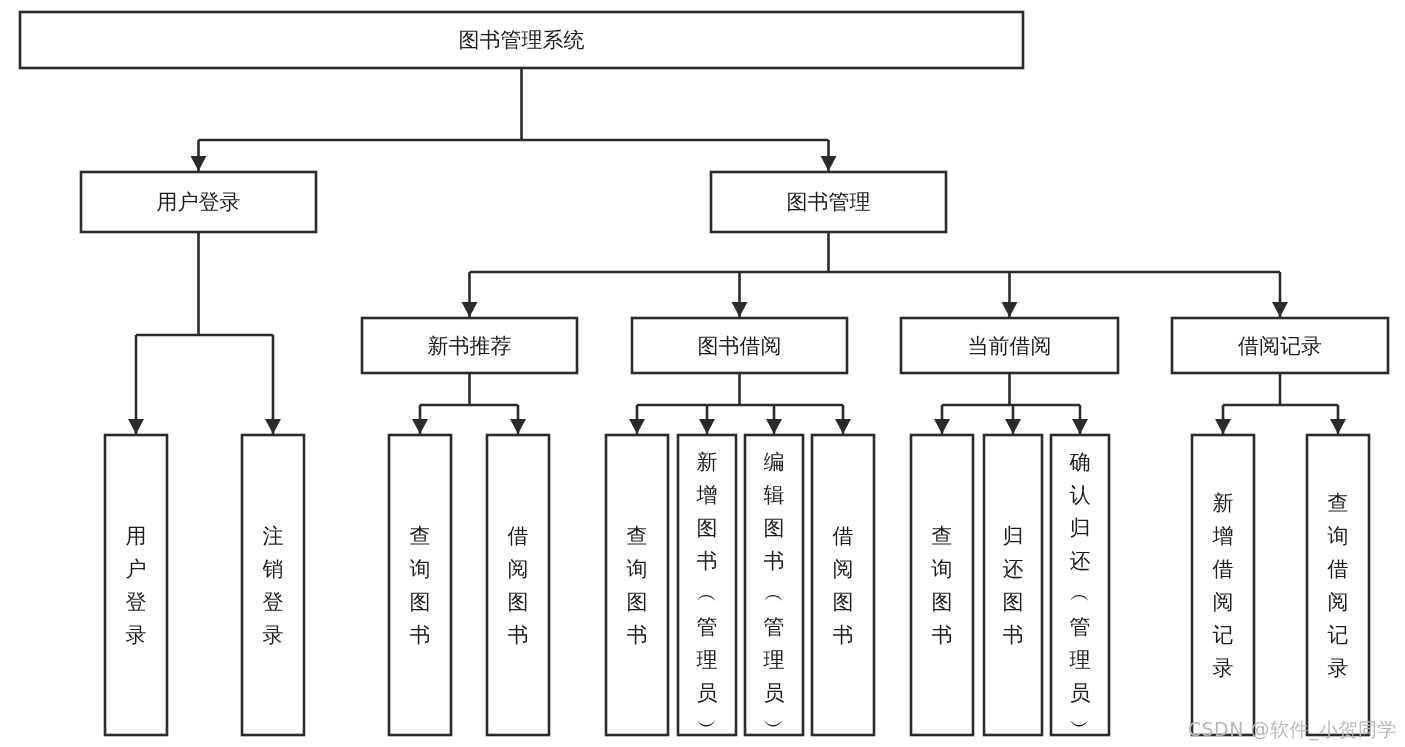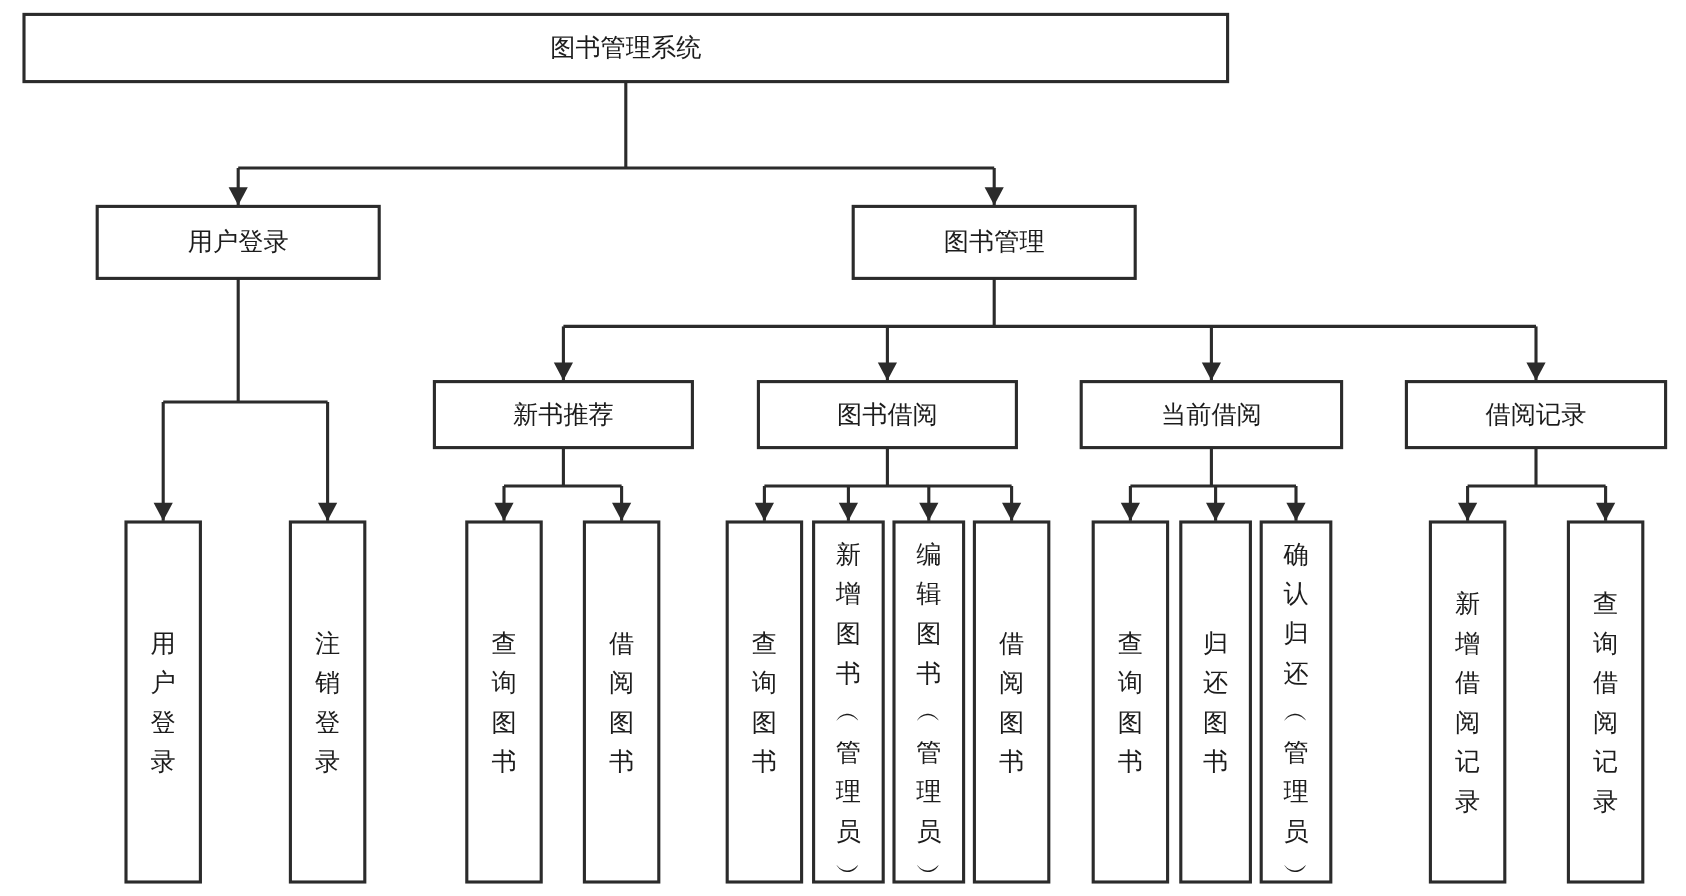--- a/index.html
+++ b/index.html
@@ -199,13 +199,14 @@
       </g>
       <g>
         <rect x="1192" y="435" width="62" height="300" class="node-box"></rect>
         <text class="node-label-v" x="1223" y="510"><tspan x="1223" dy="0">新</tspan><tspan x="1223" dy="33">增</tspan><tspan x="1223" dy="33">借</tspan><tspan x="1223" dy="33">阅</tspan><tspan x="1223" dy="33">记</tspan><tspan x="1223" dy="33">录</tspan></text>
       </g>
       <g>
         <rect x="1307" y="435" width="62" height="300" class="node-box"></rect>
         <text class="node-label-v" x="1338" y="510"><tspan x="1338" dy="0">查</tspan><tspan x="1338" dy="33">询</tspan><tspan x="1338" dy="33">借</tspan><tspan x="1338" dy="33">阅</tspan><tspan x="1338" dy="33">记</tspan><tspan x="1338" dy="33">录</tspan></text>
       </g>
     </svg>
+  <div class="watermark-text">CSDN @软件_小贺同学</div>
 </div>
 
 </body></html>

